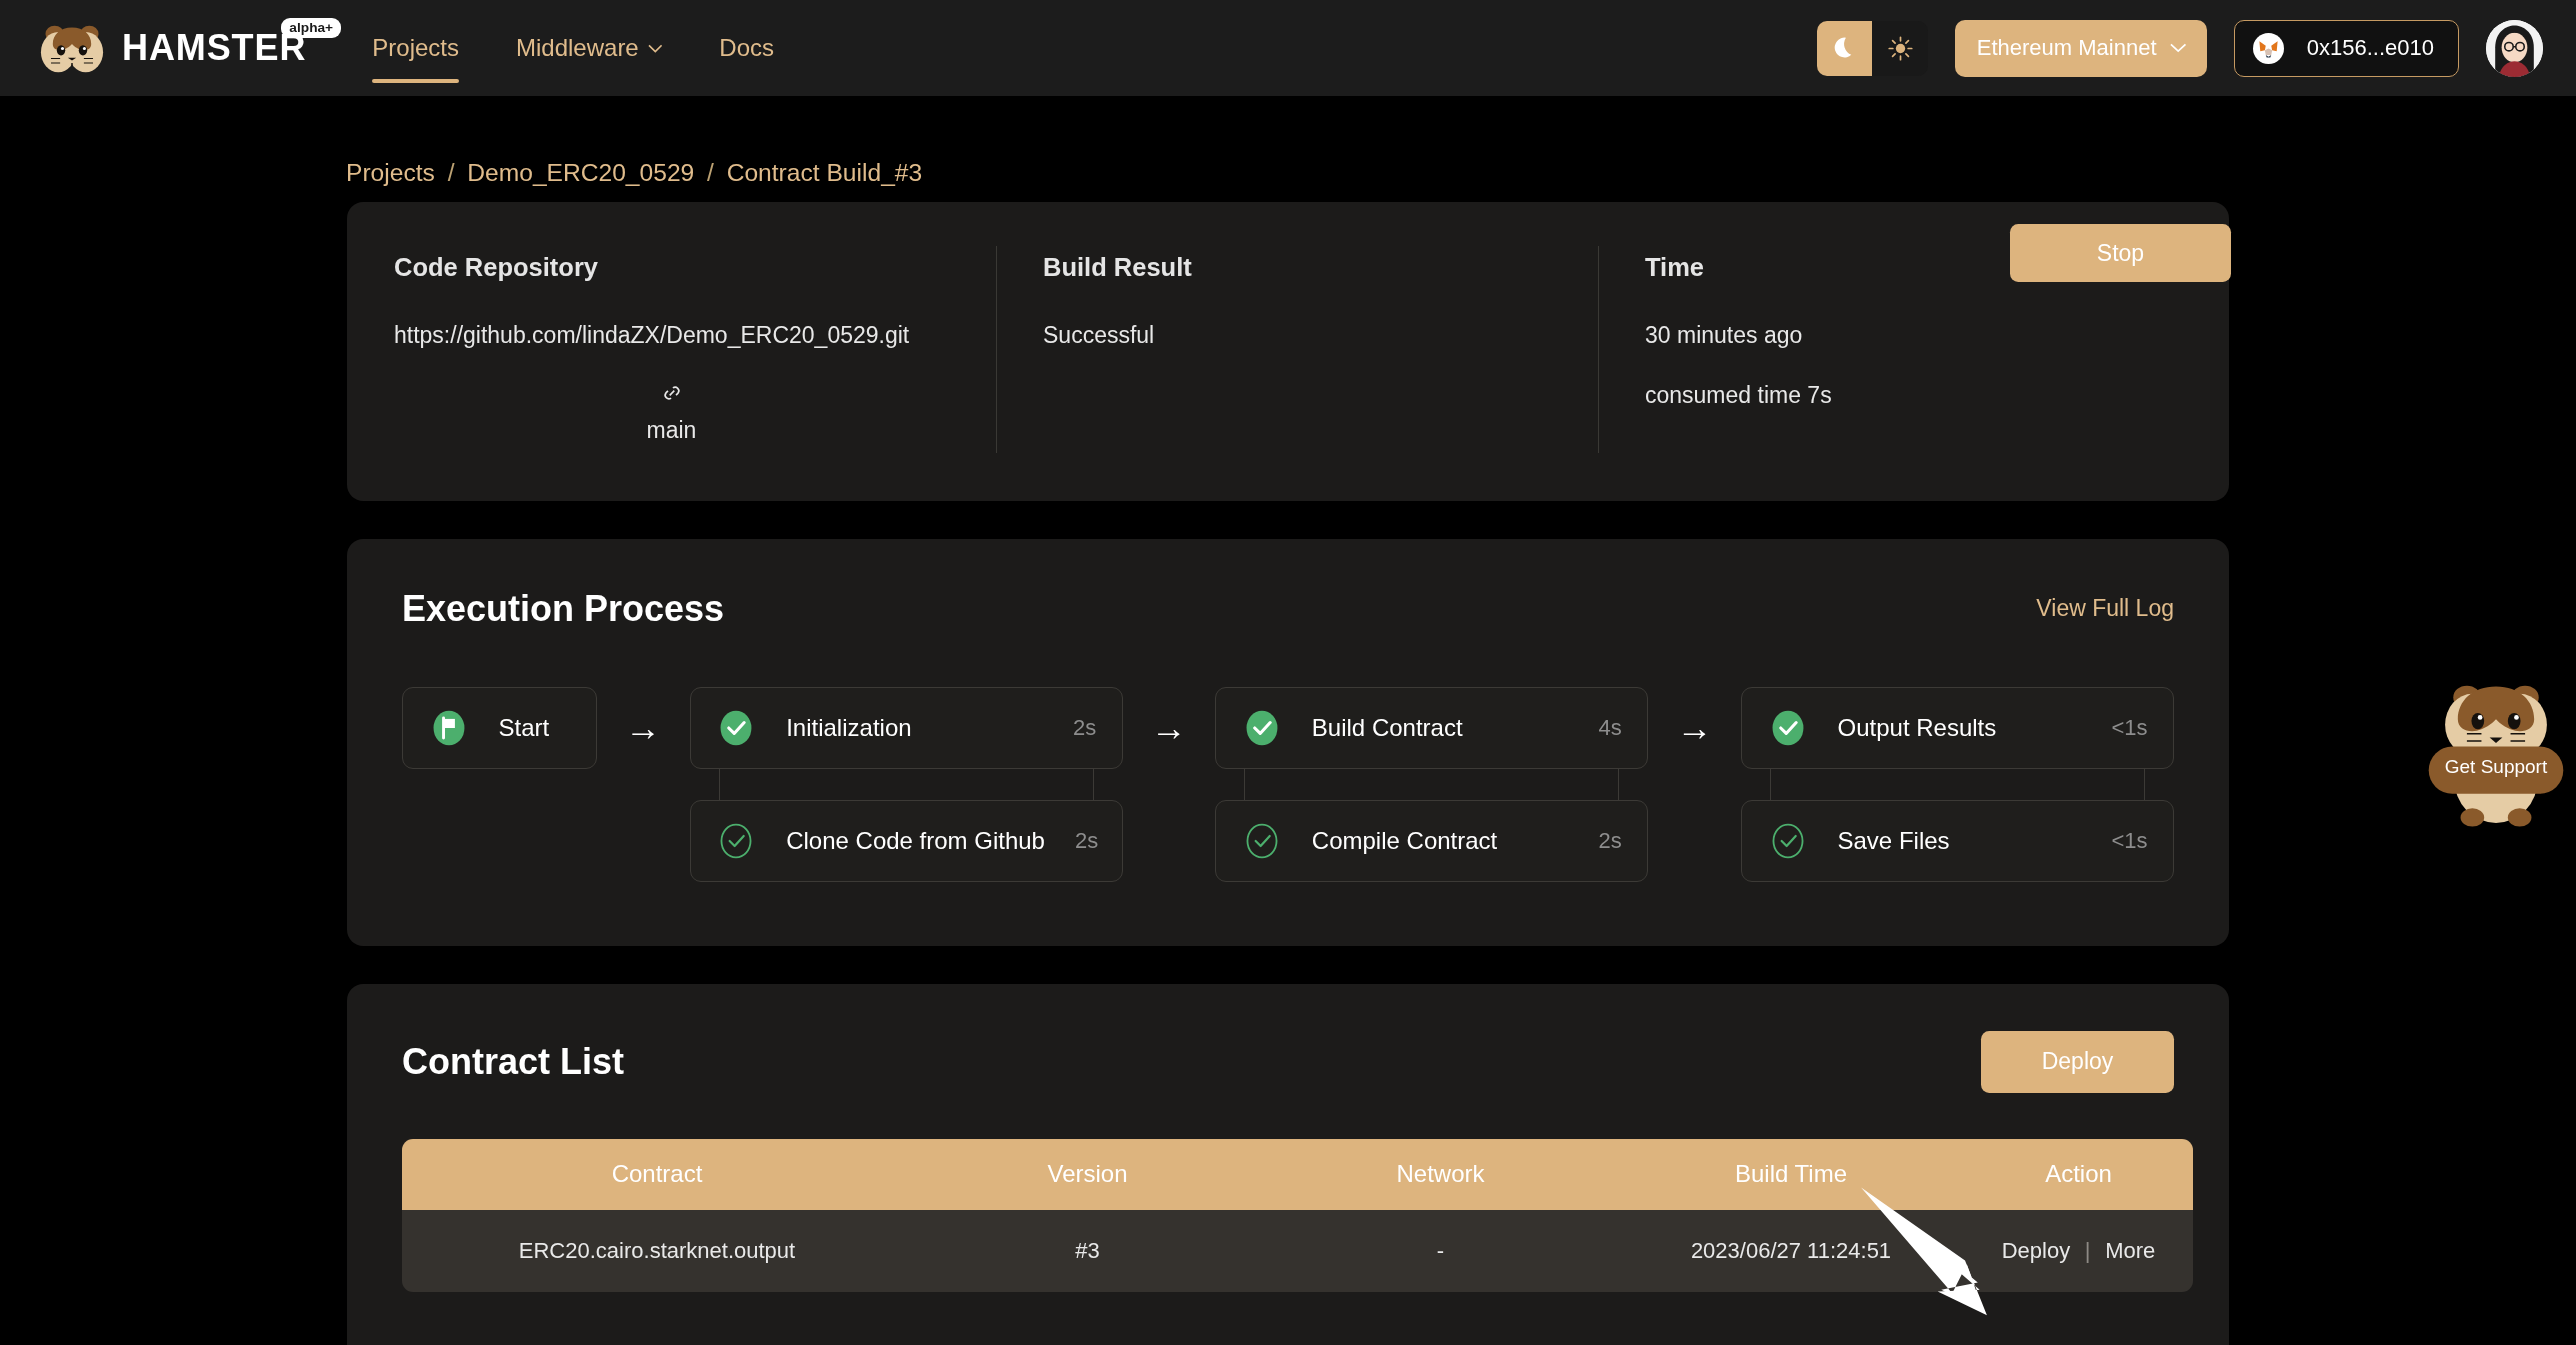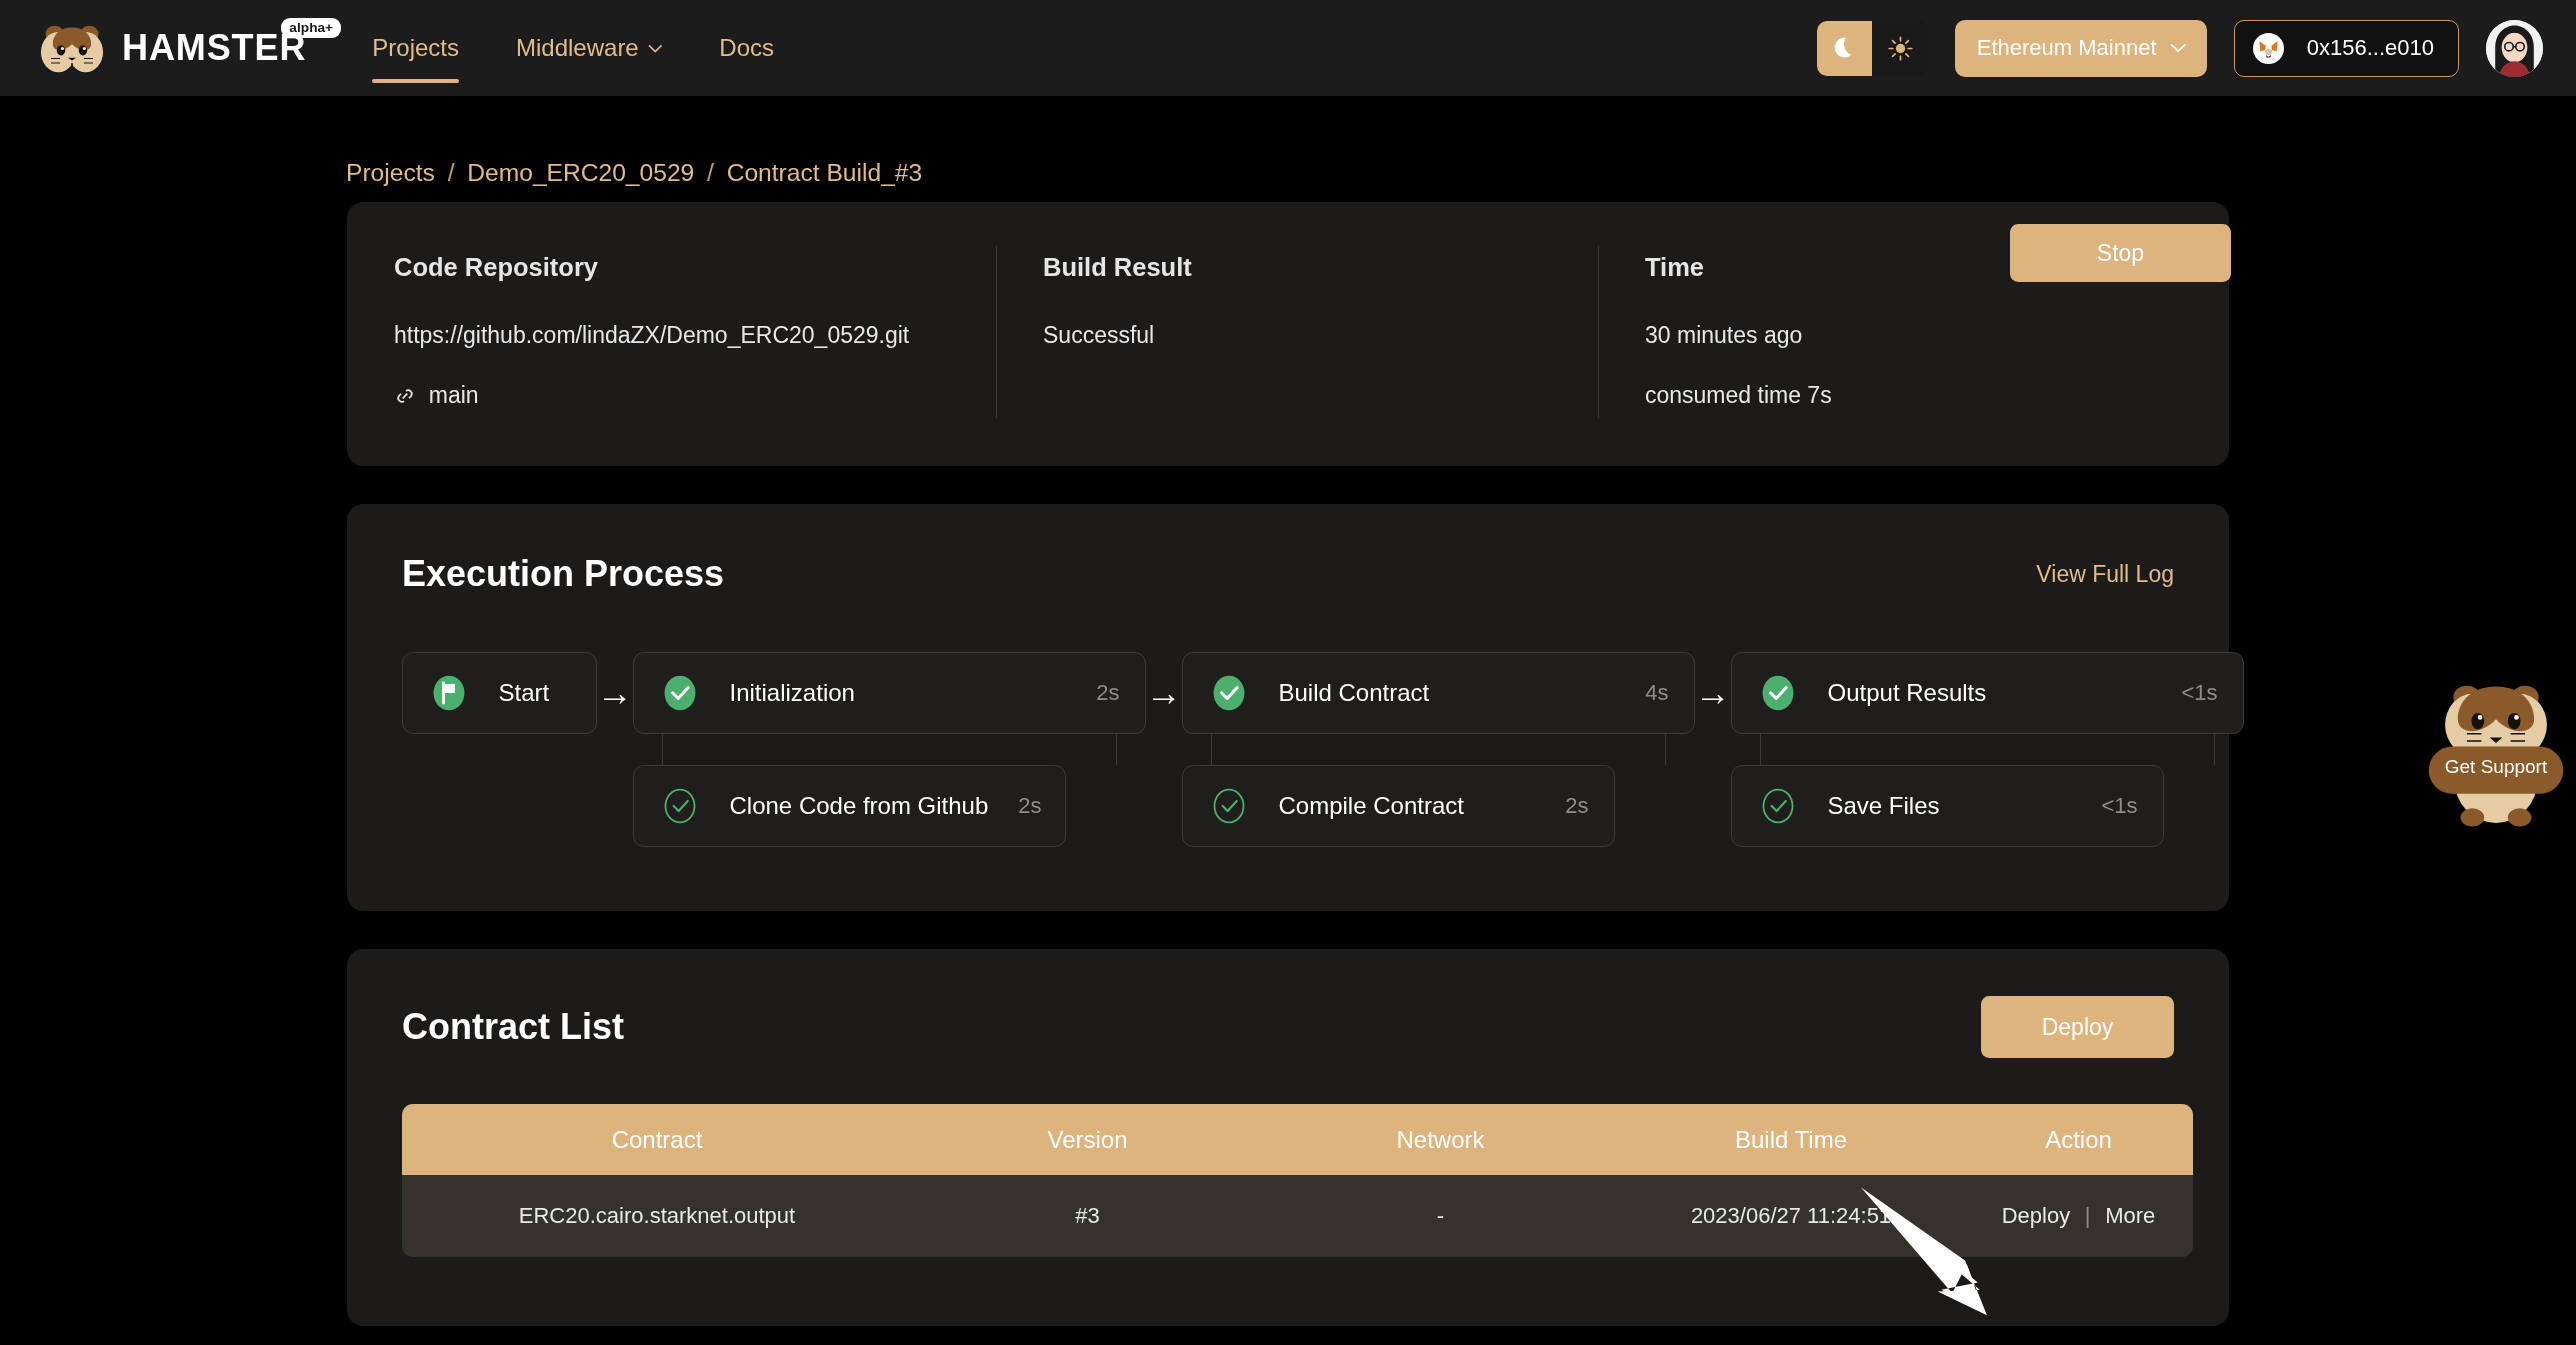--- a/index.html
+++ b/index.html
@@ -171,21 +171,21 @@
     position: absolute;
     left: 0; top: -7.3px; bottom: -9px;
     width: 0.9px;
     background: #3a3935;
   }
   .sum-col.c1 { flex: 0 0 649px; }
   .sum-col.c2 { flex: 0 0 602px; }
   .sum-title { color: #e5e5e5; font-size: 25.5px; font-weight: 700; margin-bottom: 40px; }
   .sum-line { color: #e8e8e8; font-size: 23px; margin-bottom: 33px; }
   .sum-line:last-child { margin-bottom: 0; }
-  .branch { display: flex; align-items: center; gap: 12.8px; }
+  .branch { display: flex; align-items: center; gap: 12.8px; flex-direction: column; }
 
   
   .exec { padding: 49px 55px 64px; }
   .exec-head { display: flex; align-items: center; justify-content: space-between; margin-bottom: 57px; }
   .exec-title { color: #ffffff; font-size: 36px; font-weight: 700; }
   .full-log { color: #e0bc8c; font-size: 23px; cursor: pointer; }
 
   .flow { display: flex; align-items: flex-start; gap: 0; }
   .flow-col { display: flex; flex-direction: column; }
   .arrow-gap {
@@ -199,21 +199,21 @@
     background: #1f1e1c;
     border: 0.9px solid #3c3a36;
     border-radius: 11px;
     height: 82px;
     display: flex;
     align-items: center;
     padding: 0 25.5px;
     gap: 30px;
   }
   .node.start { width: 195px; }
-  .node.wide { width: 513px; }
+  .node.wide { width: 433px; }
   .node.sub { width: 433px; }
   .node-label { color: #ffffff; font-size: 24px; white-space: nowrap; }
   .node-time { margin-left: auto; color: #8d8d8d; font-size: 22px; }
   .sub-wrap { position: relative; margin-top: 31px; }
   .connector {
     position: absolute;
     top: -31px;
     width: 0.9px; height: 31px;
     background: #3c3a36;
   }

